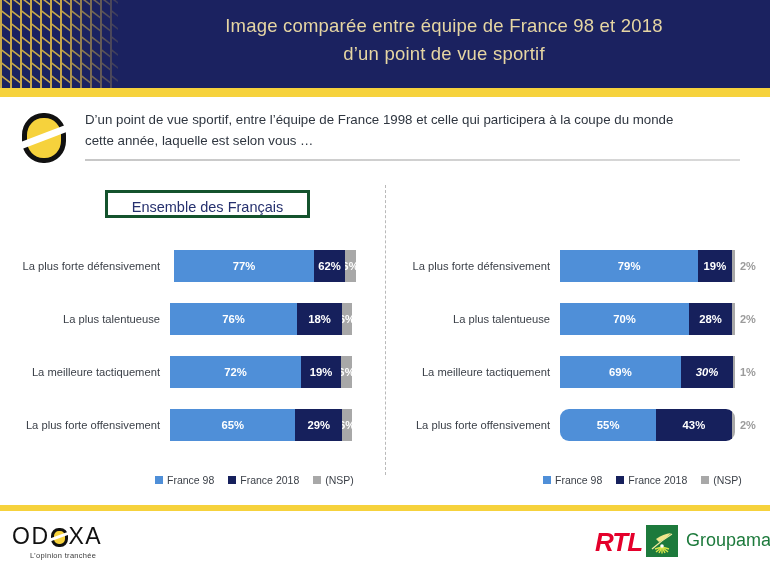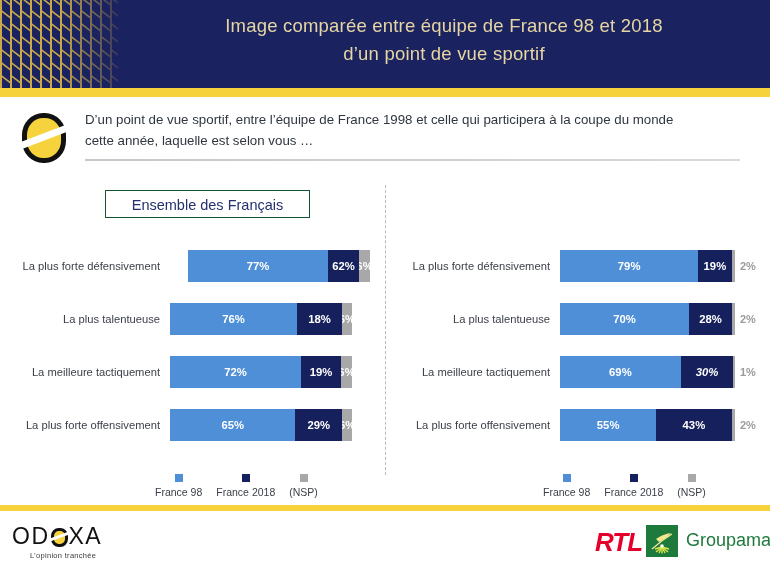--- a/index.html
+++ b/index.html
@@ -67,21 +67,21 @@
 
   
   .panel{position:absolute;top:172px;height:330px;}
   .panel-left{left:0;width:385px;}
   .panel-right{left:385px;width:385px;}
   .v-divider{
     position:absolute;left:385px;top:185px;height:290px;width:0;
     border-left:1px dashed #b9b9b9;
   }
   .head-box{
-    position:absolute;border:1px solid #14532d;background:#fff;
+    position:absolute;border:3px solid #14532d;background:#fff;
     height:28px;line-height:28px;text-align:center;
     color:#25306e;font-size:14.5px;box-sizing:border-box;
   }
   .left-head-box{left:105px;top:18px;width:205px;}
 
   
   .rowlabel{
     position:absolute;text-align:right;color:#3a3f47;
     font-size:11.2px;line-height:14px;
   }
@@ -94,21 +94,21 @@
   .seg.s1{background:#4f8fd8;}
   .seg.s2{background:#16205c;}
   .seg.s3{background:#a8a8a8;}
   .outside-lab{
     position:absolute;color:#9b9b9b;font-size:11px;font-weight:bold;
     line-height:32px;
   }
 
   
   .legend{position:absolute;display:flex;align-items:center;gap:14px;font-size:10.5px;color:#3a3f47;}
-  .legend-item{display:flex;align-items:center;gap:4px;flex-direction:column;}
+  .legend-item{display:flex;align-items:center;gap:4px;}
   .swatch{width:8px;height:8px;display:inline-block;}
   .sw1{background:#4f8fd8;}
   .sw2{background:#16205c;}
   .sw3{background:#a8a8a8;}
 
   
   .footer-band{position:absolute;left:0;top:505px;width:770px;height:6px;background:#f6d23c;}
   .footer{position:absolute;left:0;top:511px;width:770px;height:59px;background:#fff;padding-left:38px;}
   .odoxa-word{
     position:absolute;left:12px;top:12px;
@@ -265,21 +265,21 @@
     </div>
     <div class="question-rule"></div>
   </div>
 
   <div class="v-divider"></div>
 
   <div class="panel panel-left">
     <div class="head-box left-head-box">Ensemble des Français</div>
     <div id="left-bars">
         <div class="rowlabel" style="left: 8px; width: 152px; top: 87px;">La plus forte défensivement</div>
-        <div class="bar" style="left: 188px; top: 78px; width: 182px;">
+        <div class="bar" style="left: 174px; top: 78px; width: 182px;">
           <div class="seg s1" style="width: 140.14px;">77%</div>
           <div class="seg s2" style="width: 30.94px;">62%</div>
           <div class="seg s3" style="width: 10.92px;">6%</div>
         </div>
         <div class="rowlabel" style="left: 8px; width: 152px; top: 140px;">La plus talentueuse</div>
         <div class="bar" style="left: 170px; top: 131px; width: 182px;">
           <div class="seg s1" style="width: 138.32px;">76%</div>
           <div class="seg s2" style="width: 49px;">18%</div>
           <div class="seg s3" style="width: 10.92px;">6%</div>
         </div>
@@ -330,21 +330,21 @@
         </div>
         <div class="outside-lab" style="left: 355px; top: 131px;">2%</div>
         <div class="rowlabel" style="left: 10px; width: 155px; top: 193px;">La meilleure tactiquement</div>
         <div class="bar" style="left: 175px; top: 184px; width: 175px;">
           <div class="seg s1" style="width: 120.75px;">69%</div>
           <div class="seg s2" style="width: 52.5px; font-style: italic;">30%</div>
           <div class="seg s3" style="width: 1.75px;"></div>
         </div>
         <div class="outside-lab" style="left: 355px; top: 184px;">1%</div>
         <div class="rowlabel" style="left: 10px; width: 155px; top: 246px;">La plus forte offensivement</div>
-        <div class="bar" style="left: 175px; top: 237px; width: 175px;">
+        <div class="bar" style="left: 175px; top: 237px; width: 175px; border-radius: 9px;">
           <div class="seg s1" style="width: 96.25px;">55%</div>
           <div class="seg s2" style="width: 75.25px;">43%</div>
           <div class="seg s3" style="width: 3.5px;"></div>
         </div>
         <div class="outside-lab" style="left: 355px; top: 237px;">2%</div>
       </div>
     <div class="legend" id="legend-right" style="left:158px;top:302px;">
         <div class="legend-item">
           <span class="swatch sw1"></span>
           <span>France 98</span>

